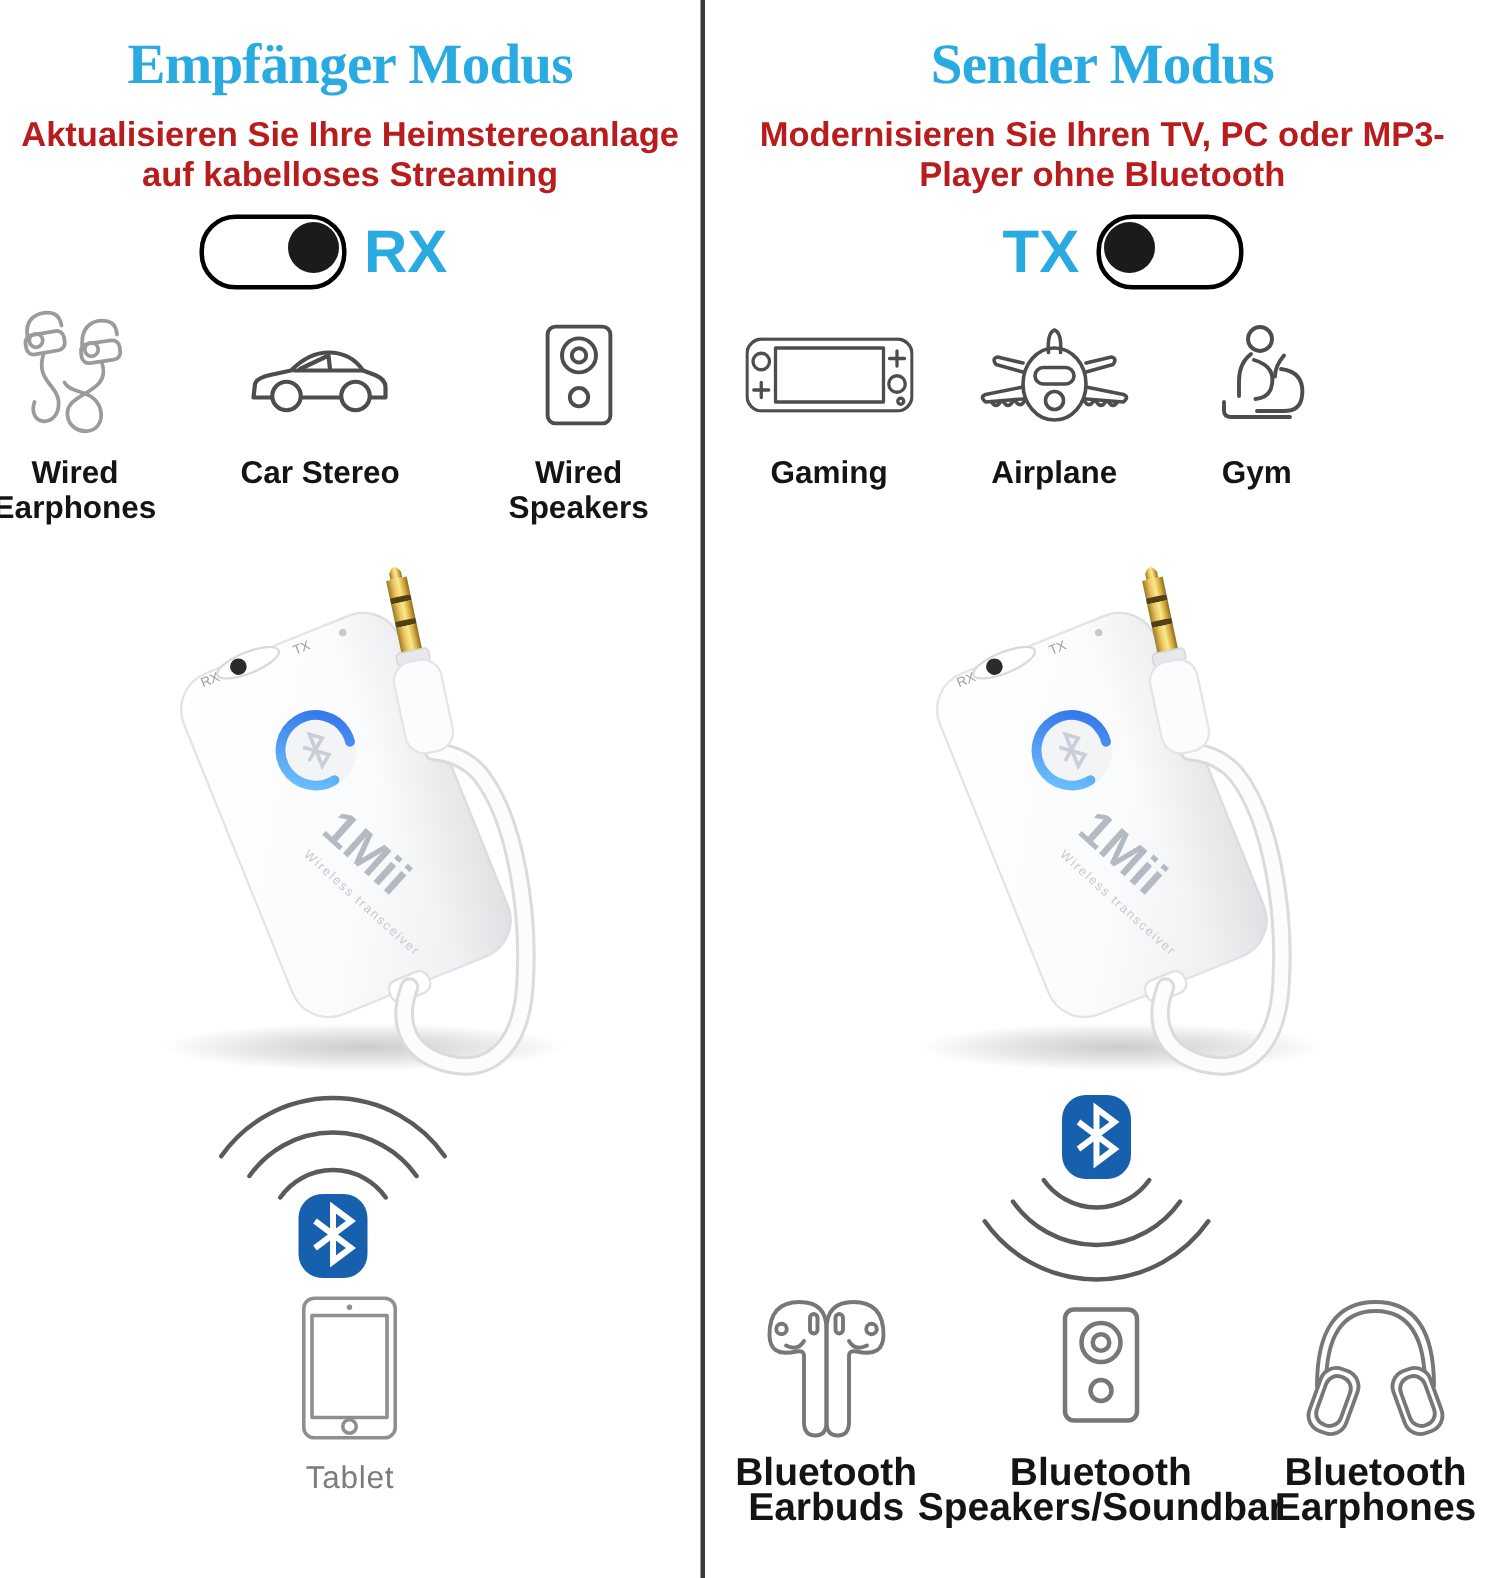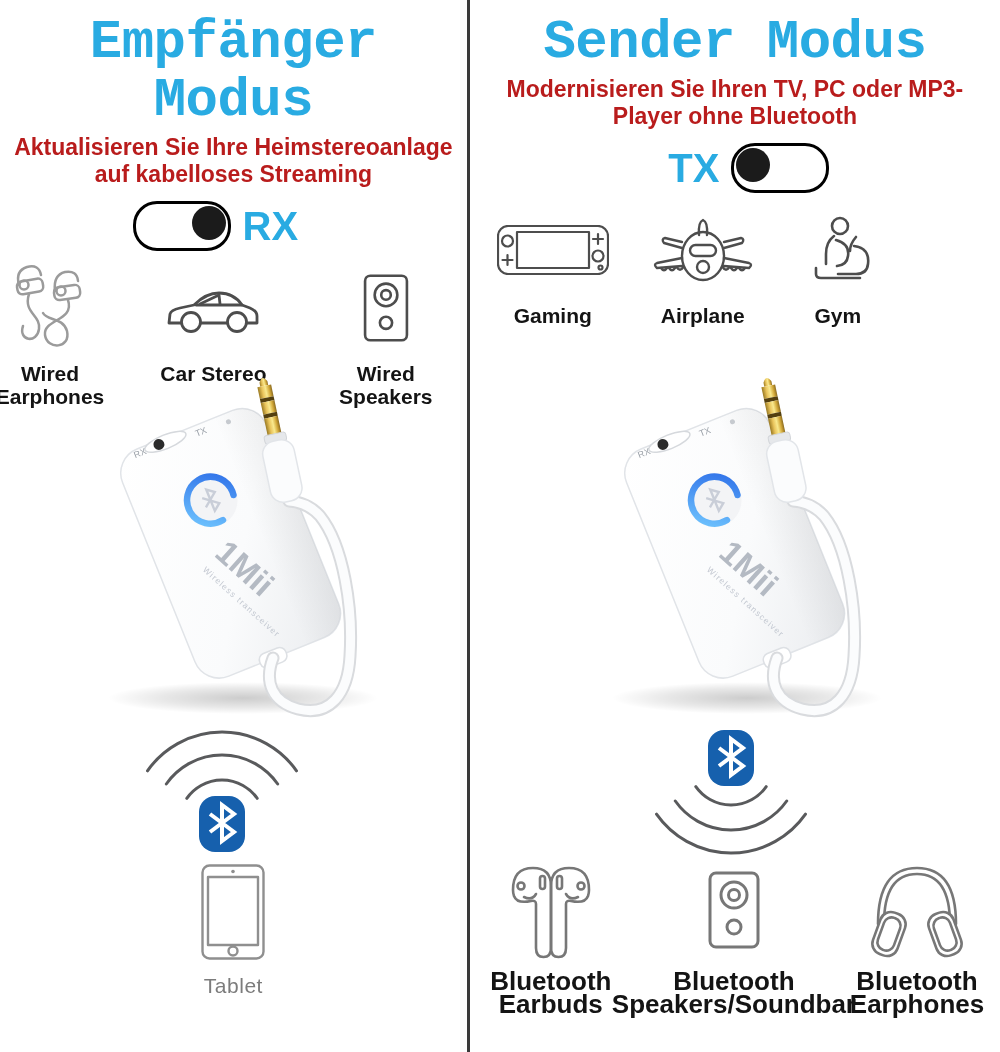--- a/index.html
+++ b/index.html
@@ -3,21 +3,21 @@
 <meta charset="utf-8">
 <style>
   html,body{margin:0;padding:0;background:#ffffff;}
   .page{width:1000px;height:1052px;display:flex;background:#fff;overflow:hidden;
         font-family:"Liberation Sans",sans-serif;position:relative;}
   .col{position:relative;height:1052px;}
   .col-left{width:493px;}
   .col-right{width:560px;}
   .divider{width:3px;height:1052px;background:#3a3a3a;flex:none;}
 
-  .mode-title{font-family:Liberation Mono, monospace;font-weight:700;font-size:54px;
+  .mode-title{font-family:Liberation Serif, serif;font-weight:700;font-size:38px;
               line-height:58px;margin:14px 0 0 0;text-align:center;color:var(--accent,#29abe2);
               letter-spacing:-0.5px;}
   .mode-subtitle{font-size:23px;font-weight:600;color:#b91c1c;text-align:center;
                  line-height:27px;margin:4px auto 0 auto;}
   .col-left .mode-subtitle{max-width:474px;}
   .col-right .mode-subtitle{max-width:502px;}
 
   .toggle-row{display:flex;align-items:center;justify-content:center;gap:12px;
               margin-top:14px;height:48px;position:relative;}
   .col-left .toggle-row{left:-18px;}

